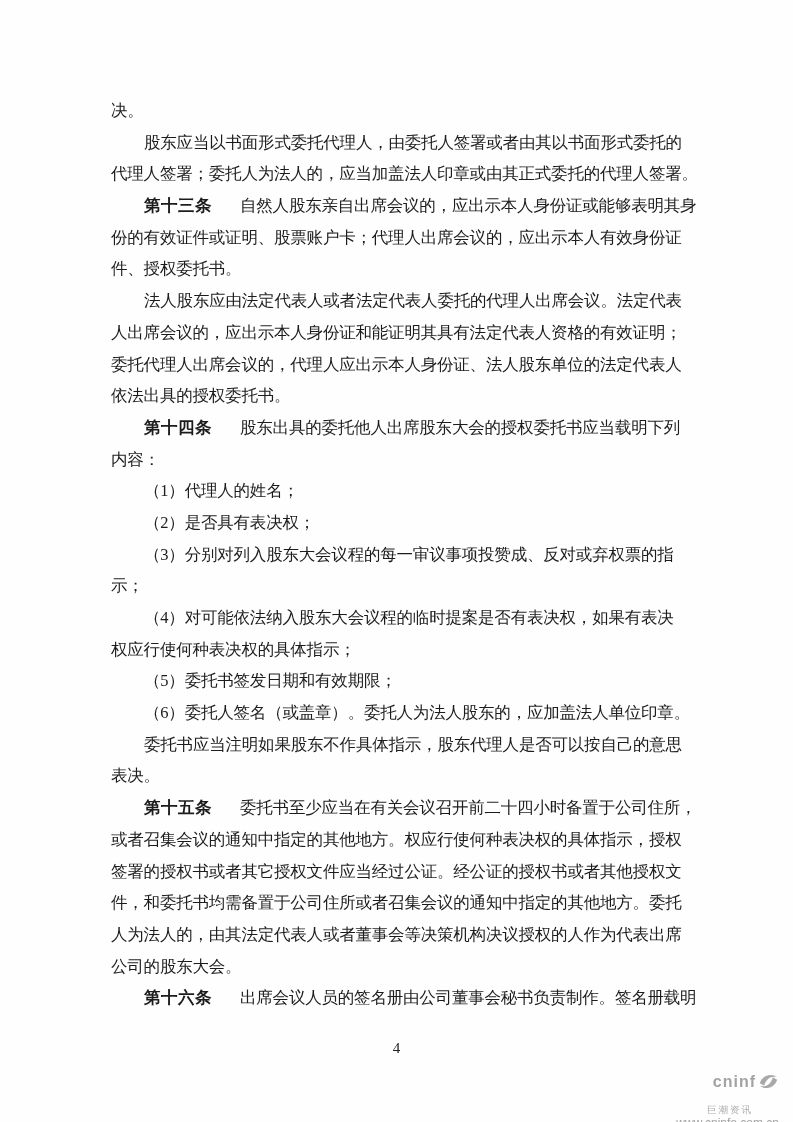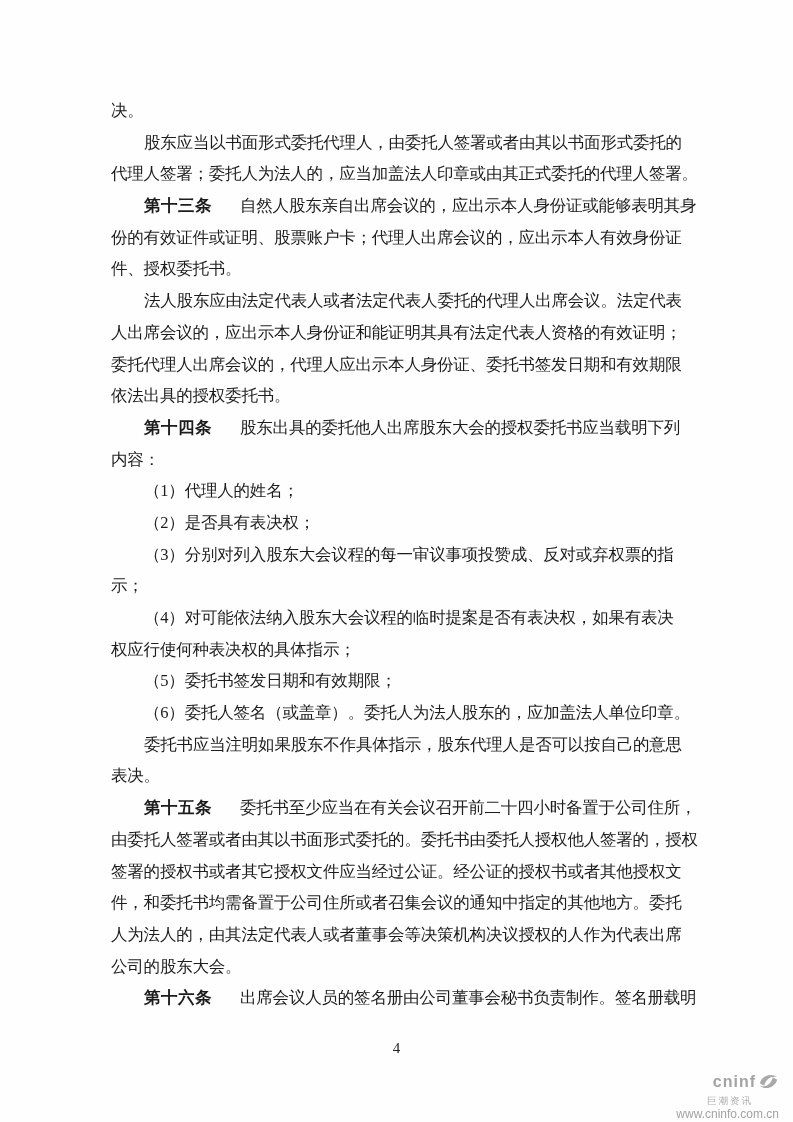--- a/index.html
+++ b/index.html
@@ -79,21 +79,21 @@
   .logo-swirl {
     display: inline-block;
     width: 21px;
     height: 19px;
   }
   .logo-swirl svg { display: block; }
   .logo-cn {
     font-size: 9.5px;
     letter-spacing: 2px;
     padding-right: 26px;
-    margin-top: 5px;
+    margin-top: 14px;
     color: #ababab;
   }
   .logo-url {
     font-size: 12px;
     margin-top: 2px;
     color: #a3a3a3;
   }
 </style>
 </head>
 <body>
@@ -102,36 +102,36 @@
 
   <div class="content">
     <div class="line"><span>决。</span></div>
     <div class="line indent"><span>股东应当以书面形式委托代理人，由委托人签署或者由其以书面形式委托的</span></div>
     <div class="line"><span>代理人签署；委托人为法人的，应当加盖法人印章或由其正式委托的代理人签署。</span></div>
     <div class="line indent"><b>第十三条</b><span>自然人股东亲自出席会议的，应出示本人身份证或能够表明其身</span></div>
     <div class="line"><span>份的有效证件或证明、股票账户卡；代理人出席会议的，应出示本人有效身份证</span></div>
     <div class="line"><span>件、授权委托书。</span></div>
     <div class="line indent"><span>法人股东应由法定代表人或者法定代表人委托的代理人出席会议。法定代表</span></div>
     <div class="line"><span>人出席会议的，应出示本人身份证和能证明其具有法定代表人资格的有效证明；</span></div>
-    <div class="line"><span>委托代理人出席会议的，代理人应出示本人身份证、委托书签发日期和有效期限</span></div>
+    <div class="line"><span>委托代理人出席会议的，代理人应出示本人身份证、法人股东单位的法定代表人</span></div>
     <div class="line"><span>依法出具的授权委托书。</span></div>
     <div class="line indent"><b>第十四条</b><span>股东出具的委托他人出席股东大会的授权委托书应当载明下列</span></div>
     <div class="line"><span>内容：</span></div>
     <div class="line indent"><span>（1）代理人的姓名；</span></div>
     <div class="line indent"><span>（2）是否具有表决权；</span></div>
     <div class="line indent"><span>（3）分别对列入股东大会议程的每一审议事项投赞成、反对或弃权票的指</span></div>
     <div class="line"><span>示；</span></div>
     <div class="line indent"><span>（4）对可能依法纳入股东大会议程的临时提案是否有表决权，如果有表决</span></div>
     <div class="line"><span>权应行使何种表决权的具体指示；</span></div>
     <div class="line indent"><span>（5）委托书签发日期和有效期限；</span></div>
     <div class="line indent"><span>（6）委托人签名（或盖章）。委托人为法人股东的，应加盖法人单位印章。</span></div>
     <div class="line indent"><span>委托书应当注明如果股东不作具体指示，股东代理人是否可以按自己的意思</span></div>
     <div class="line"><span>表决。</span></div>
     <div class="line indent"><b>第十五条</b><span>委托书至少应当在有关会议召开前二十四小时备置于公司住所，</span></div>
-    <div class="line"><span>由委托人签署或者由其以书面形式委托的。委托书由委托人授权他人签署的，授权</span></div>
+    <div class="line"><span>或者召集会议的通知中指定的其他地方。权应行使何种表决权的具体指示，授权</span></div>
     <div class="line"><span>签署的授权书或者其它授权文件应当经过公证。经公证的授权书或者其他授权文</span></div>
     <div class="line"><span>件，和委托书均需备置于公司住所或者召集会议的通知中指定的其他地方。委托</span></div>
     <div class="line"><span>人为法人的，由其法定代表人或者董事会等决策机构决议授权的人作为代表出席</span></div>
     <div class="line"><span>公司的股东大会。</span></div>
     <div class="line indent"><b>第十六条</b><span>出席会议人员的签名册由公司董事会秘书负责制作。签名册载明</span></div>
   </div>
 
   <div class="footer-pagenum">4</div>
 
   <div class="logo">

